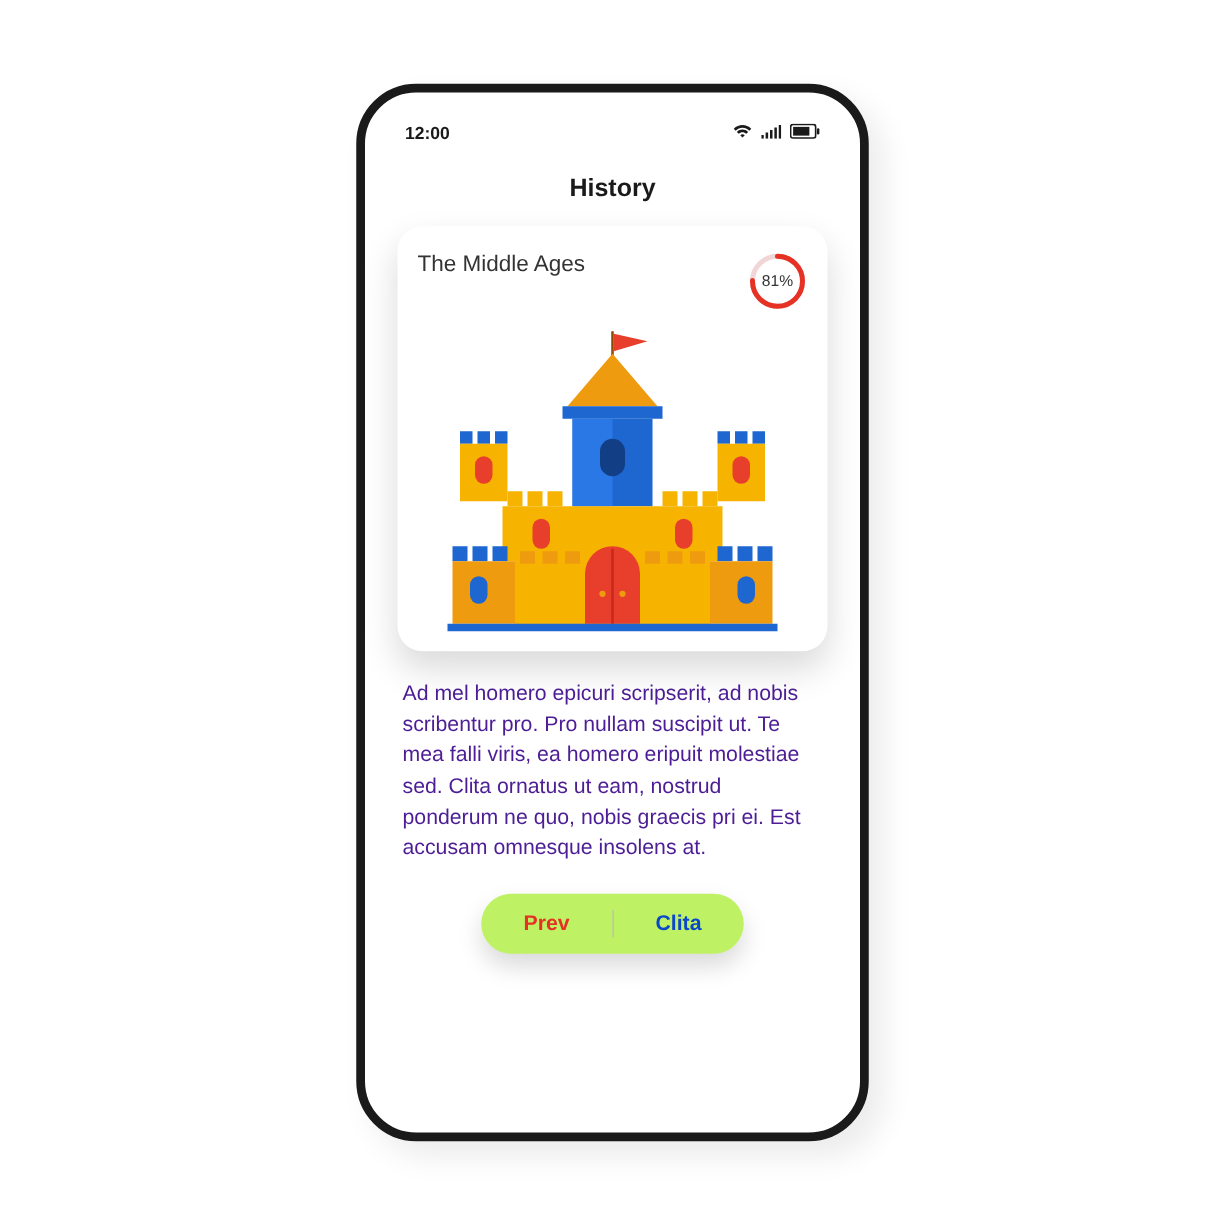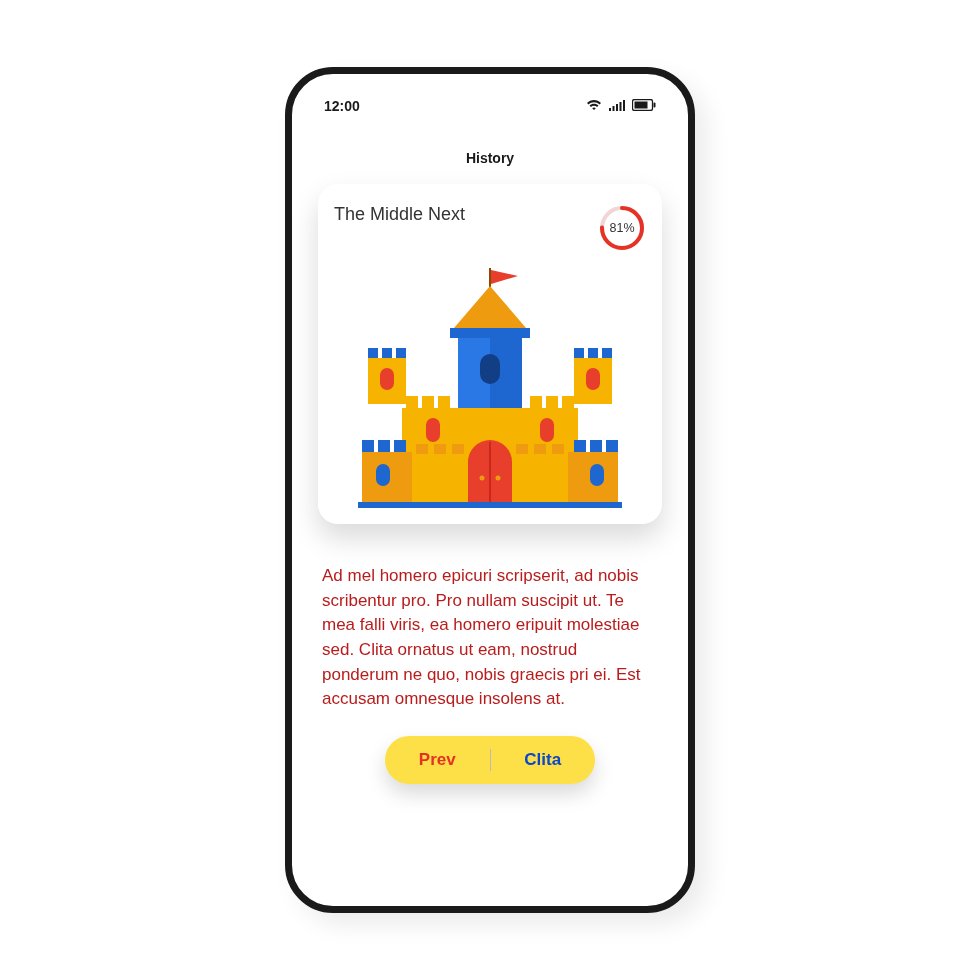--- a/index.html
+++ b/index.html
@@ -29,24 +29,24 @@
     align-items: flex-start;
     font-size: 14px;
     font-weight: 600;
     color: #1a1a1a;
     padding: 0 6px 18px;
     gap: 16px;
   }
   .status-right { display: flex; align-items: center; gap: 7px; }
   .page-title {
     text-align: center;
-    font-size: 14px;
+    font-size: 20px;
     font-weight: 700;
     color: #1a1a1a;
-    margin: 18px 0 18px;
+    margin: 8px 0 18px;
   }
   .card {
     background: #ffffff;
     border-radius: 20px;
     padding: 20px 16px 12px;
     box-shadow: 0 14px 28px rgba(0,0,0,0.15);
     position: relative;
   }
   .card-header {
     display: flex;
@@ -73,28 +73,28 @@
     color: #333;
   }
   .illustration {
     display: flex;
     justify-content: center;
     margin-top: 10px;
   }
   .body-text {
     font-size: 17px;
     line-height: 1.45;
-    color: #b91c1c;
-    margin: 40px 4px 0;
+    color: #4c1d95;
+    margin: 22px 4px 0;
   }
   .nav-pill {
     margin: 24px auto 0;
     width: 210px;
     height: 48px;
-    background: #fde047;
+    background: #bef264;
     border-radius: 999px;
     box-shadow: 0 10px 20px rgba(0,0,0,0.15);
     display: flex;
     align-items: center;
     justify-content: center;
   }
   .nav-btn {
     flex: 1;
     text-align: center;
     font-size: 17px;
@@ -135,21 +135,21 @@
             <rect x="21.5" y="3.5" width="2" height="5" rx="1" fill="#1a1a1a"></rect>
           </svg>
       </span>
     </div>
   </div>
 
   <div class="page-title">History</div>
 
   <div class="card">
     <div class="card-header">
-      <div class="card-title">The Middle Next</div>
+      <div class="card-title">The Middle Ages</div>
       <div class="progress-ring">
         <svg width="48" height="48" viewBox="0 0 48 48">
           <circle cx="24" cy="24" r="20" fill="none" stroke="#f0d6d6" stroke-width="4"></circle>
           <circle cx="24" cy="24" r="20" fill="none" stroke="#e53225" stroke-width="4" stroke-dasharray="125.66" stroke-dashoffset="31.4" stroke-linecap="round"></circle>
         </svg>
         <div class="progress-label">81%</div>
       </div>
     </div>
 
     <div class="illustration">

